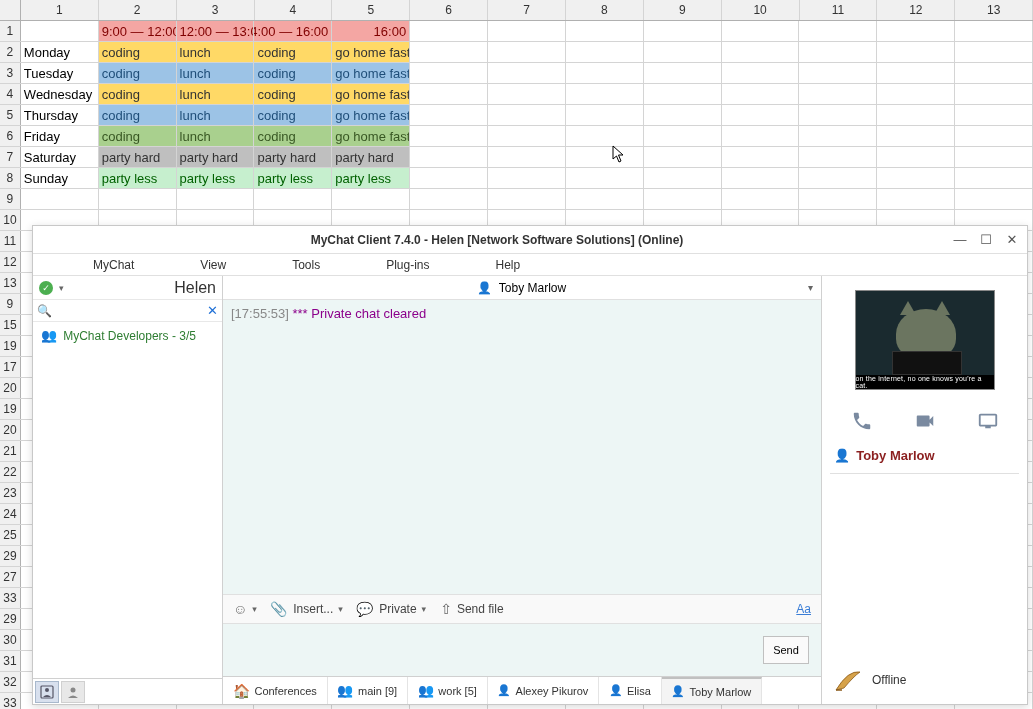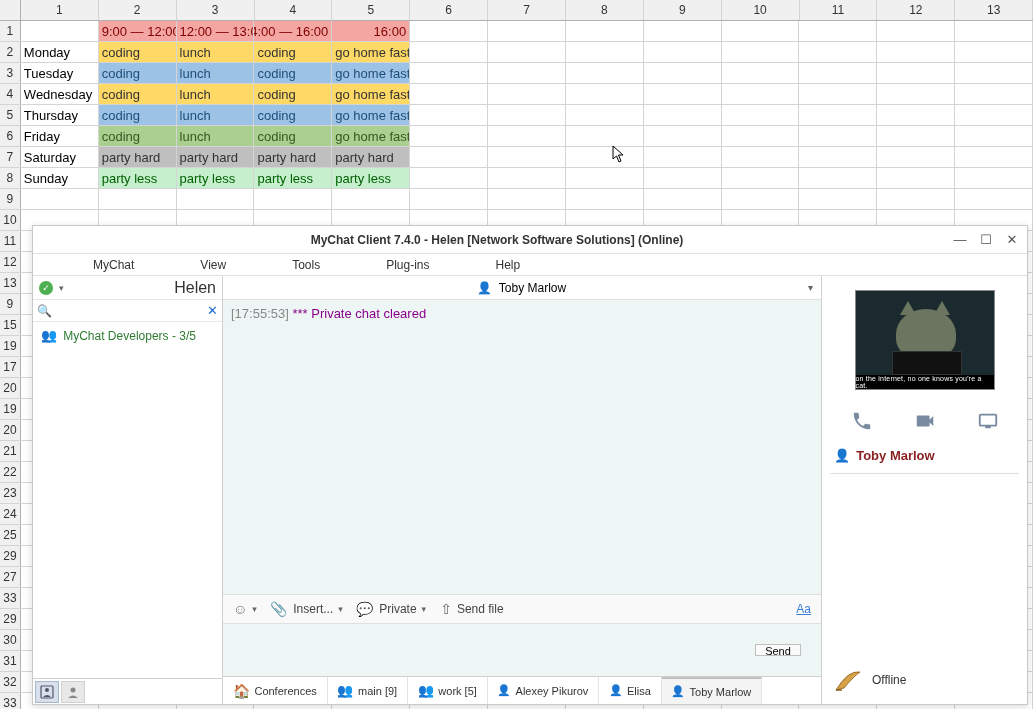--- a/index.html
+++ b/index.html
@@ -58,21 +58,21 @@
 .chat-ts { color:#888;margin-top:13px; }
 .chat-sys { color:#8b008b; font-weight:normal;text-align:center; }
 .compose-toolbar { height:30px; display:flex; align-items:center; gap:14px; padding:0 10px; border-top:1px solid #e0e0e0; border-bottom:1px solid #e0e0e0; background:#f9f9f9; font-size:12px; color:#444; }
 .tool { display:flex; align-items:center; gap:5px; cursor:pointer; }
 .tool .ico { font-size:14px; color:#666; }
 .tool .chev { font-size:9px; }
 .spacer { flex:1; }
 .aa { color:#3a7dd6; text-decoration:underline; font-size:12px; cursor:pointer; }
 .compose-area { height:52px; display:flex; background:#edf6f5; }
 .compose-input { flex:1; border:none; background:transparent; padding:6px; outline:none; resize:none; font-size:12px; }
-.send-btn { width:46px; margin:20px; border:1px solid #c0c0c0; background:#fafafa; font-size:11px; cursor:pointer; }
+.send-btn { width:46px; margin:12px; border:1px solid #c0c0c0; background:#fafafa; font-size:11px; cursor:pointer; }
 .cp-tabs { height:28px; display:flex; align-items:stretch; border-top:1px solid #d0d0d0; font-size:11px; }
 .cp-tab { display:flex; align-items:center; gap:4px; padding:0 10px; border-right:1px solid #e4e4e4; cursor:pointer; color:#333; }
 .cp-tab.active { background:#f4f4f4; border-top:2px solid #c0c0c0; }
 .home-ico { color:#5577aa; font-size:14px; }
 
 .right-panel { width:205px; display:flex; flex-direction:column; padding:8px; gap:8px; }
 .rp-image { width:140px; height:100px; margin: 6px auto; background:#1a2a2f; position:relative; border:1px solid #888; }
 .cat-body { position:absolute; top:18px; left:40px; width:60px; height:50px; background:#6b7560; border-radius:50% 50% 40% 40%; }
 .cat-ear1 { position:absolute; top:10px; left:44px; width:0; height:0; border-left:8px solid transparent; border-right:8px solid transparent; border-bottom:14px solid #6b7560; }
 .cat-ear2 { position:absolute; top:10px; left:78px; width:0; height:0; border-left:8px solid transparent; border-right:8px solid transparent; border-bottom:14px solid #6b7560; }

